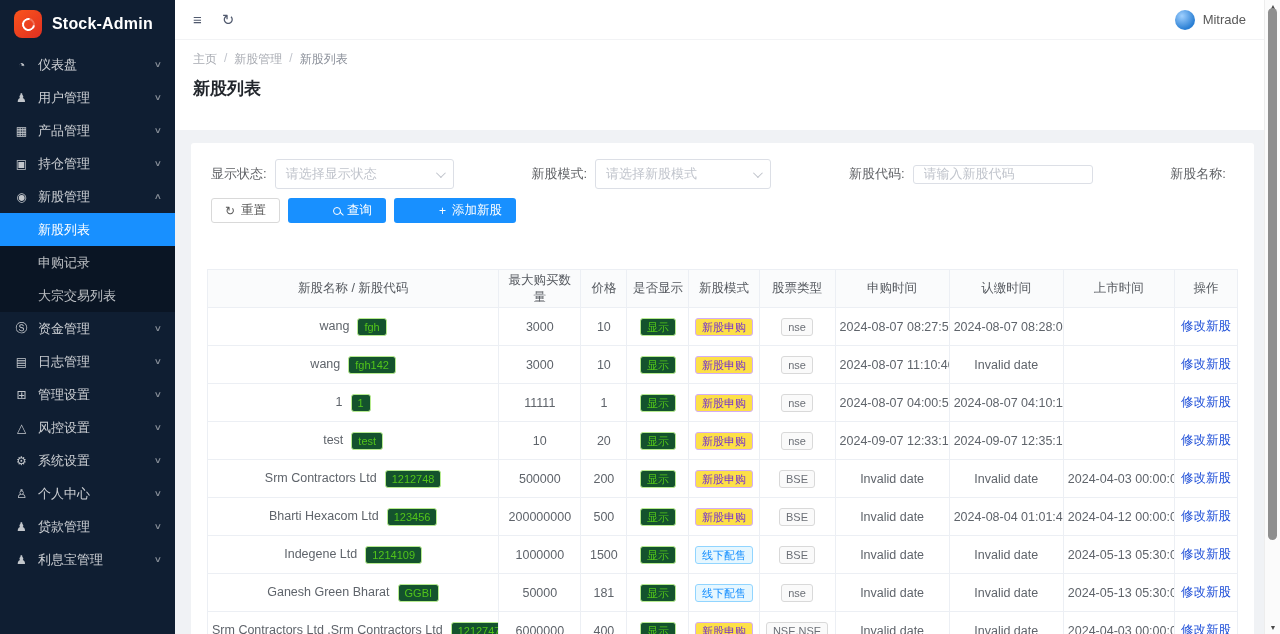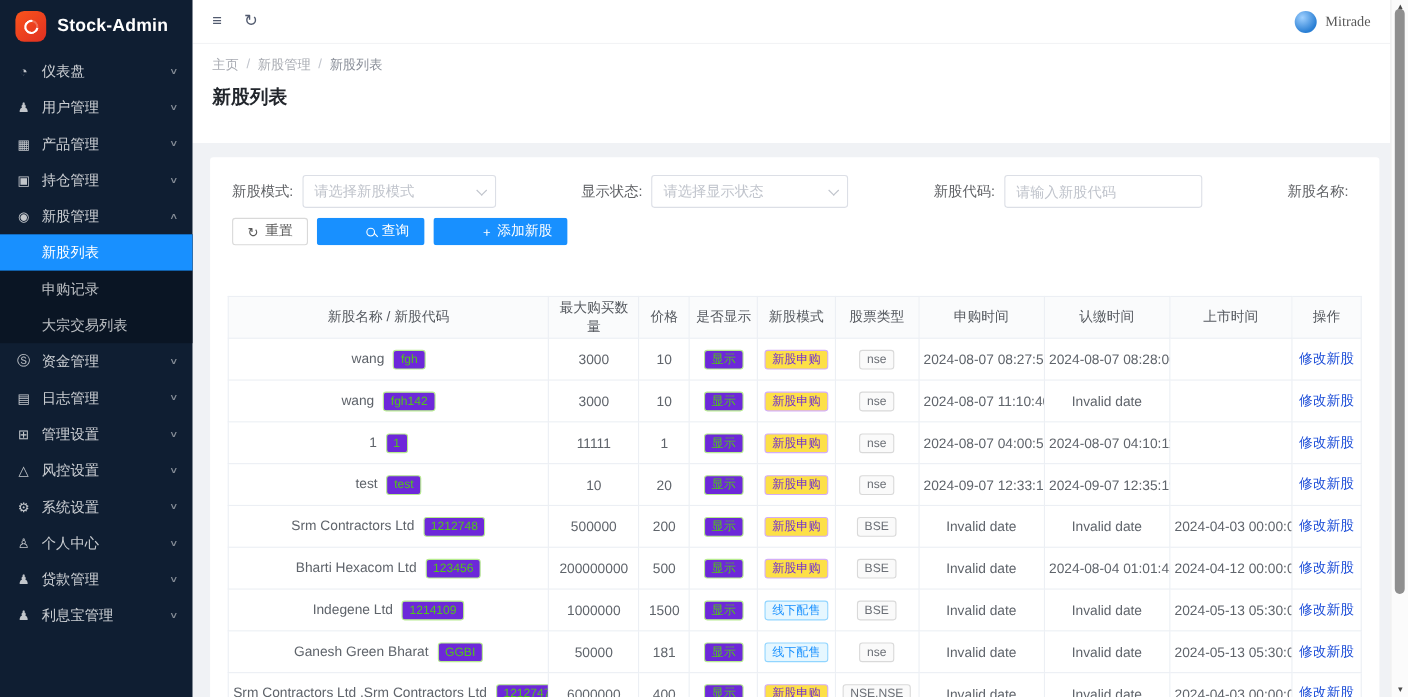--- a/index.html
+++ b/index.html
@@ -18,63 +18,63 @@
   .mi-label { flex:1; font-size:13px; white-space:nowrap; }
   .mi-chev { font-size:8px; color:rgba(255,255,255,.5); transform:scaleX(1.4); }
   .submenu { background:#0a1524; }
   .submenu-item { height:33px; line-height:33px; padding-left:38px; color:rgba(255,255,255,.72); font-size:13px; cursor:pointer; white-space:nowrap; }
   .submenu-item.active { background:#1890ff; color:#fff; }
 
   
   .main { position:absolute; left:175px; top:0; width:1089px; height:634px; }
   .topbar { height:40px; background:#fff; display:flex; align-items:center; padding:0 18px; gap:20px; border-bottom:1px solid #f2f3f5; }
   .topbar-icon { font-size:15px; color:#515a6e; cursor:pointer; line-height:1; }
-  .topbar-right { margin-left:auto; display:flex; align-items:center; gap:8px; cursor:pointer;font-family:Liberation Serif, serif; }
+  .topbar-right { margin-left:auto; display:flex; align-items:center; gap:8px; cursor:pointer; }
   .avatar { width:20px; height:20px; border-radius:50%; background:radial-gradient(circle at 35% 30%,#9fd0ff,#2a7fd4 70%); }
   .user-name { color:#595959; font-size:13px; }
 
   .page-head { background:#fff; padding:11px 18px 30px; }
   .breadcrumb { font-size:12px; color:#a8abb2; display:flex; gap:7px; }
   .breadcrumb .bc-link { color:#a8abb2; cursor:pointer; }
   .breadcrumb .bc-sep { color:#c0c4cc; }
   .breadcrumb .bc-current { color:#8a8f99; }
   .page-title { font-size:17px; font-weight:bold; color:#22262c; margin-top:9px; }
 
   .content { padding:13px 10px 0 16px; }
   .card { background:#fff; border-radius:3px; padding:16px; min-height:520px; position:relative; }
 
   
   .filter-row { display:flex; justify-content:space-between; align-items:center; padding:0 4px; }
   .fgroup { display:flex; align-items:center; }
   .flabel { color:#606266; margin-right:8px; white-space:nowrap; }
   .fselect { height:30px; border:1px solid #dcdfe6; border-radius:3px; display:flex; align-items:center;
     justify-content:space-between; padding:0 10px; color:#c0c4cc; background:#fff; cursor:pointer; }
   .sel-chev { width:7px; height:7px; border-right:1px solid #c0c4cc; border-bottom:1px solid #c0c4cc; transform:rotate(45deg) translateY(-2px); }
-  .finput { height:30px; border:1px solid #dcdfe6; border-radius:3px; padding:0 10px; font-size:13px; color:#7f1d1d; outline:none; width:180px; font-family:Liberation Sans, sans-serif; }
+  .finput { height:19px; border:1px solid #dcdfe6; border-radius:3px; padding:0 10px; font-size:13px; color:#7f1d1d; outline:none; width:180px; font-family:Liberation Mono, monospace; }
   .finput::placeholder { color:#c0c4cc; }
   .w176 { width:176px; } .w179 { width:179px; }
 
   
   .btn-row { display:flex; gap:8px; margin-top:9px; padding-left:4px; }
   .btn { height:25px; border-radius:3px; display:inline-flex; align-items:center; gap:6px; padding:0 13px;
     font-size:12.5px; cursor:pointer; border:1px solid transparent; }
   .btn-default { background:#fff; border-color:#d9d9d9; color:#595959; }
   .btn-primary { background:#1890ff; color:#fff;padding-left:44px; }
   .btn .g { font-size:12px; line-height:1; }
   .mag { width:8px; height:8px; border:1.4px solid #fff; border-radius:50%; position:relative; flex:0 0 8px; }
   .mag::after { content:''; position:absolute; width:5px; height:1.4px; background:#fff; right:-4px; bottom:-1px; transform:rotate(45deg); }
 
   
   table { width:100%; border-collapse:collapse; table-layout:fixed; margin-top:46px; }
   th,td { border:1px solid #eceff4; text-align:center; font-size:12.5px; overflow:hidden; }
   th { background:#fafbfc; color:#55595f; font-weight:normal; height:38px; padding:0 4px; }
   td { color:#5f646b; height:38px; padding:0 4px; white-space:nowrap; }
   .nm { margin-right:8px; }
   .tag { display:inline-block; font-size:11px; line-height:16px; padding:0 6px; border-radius:3px; border:1px solid; vertical-align:middle; }
-  .tag.green  { color:#52c41a; background:#6d28d9; border-color:#b7eb8f; }
+  .tag.green  { color:#52c41a; background:#14532d; border-color:#b7eb8f; }
   .tag.purple { color:#722ed1; background:#fde047; border-color:#d3adf7; }
   .tag.blue   { color:#1890ff; background:#e6f7ff; border-color:#91d5ff; }
   .tag.plain  { color:#6b6f76; background:#fafafa; border-color:#d9d9d9; }
   .action-link { color:#1d4ed8; cursor:pointer; }
 
   
   .scrollbar { position:absolute; right:0; top:0; width:16px; height:634px; background:#fbfbfb; border-left:1px solid #ededed; z-index:9; }
   .sb-thumb { position:absolute; left:3px; top:8px; width:9px; height:532px; background:#8f8f8f; border-radius:5px; }
   .sb-arrow { position:absolute; left:0; width:16px; text-align:center; font-size:7px; color:#4a4a4a; }
   .sb-up { top:3px; } .sb-down { bottom:3px; }
@@ -182,30 +182,30 @@
       <span class="bc-current">新股列表</span>
     </div>
     <div class="page-title">新股列表</div>
   </div>
 
   <div class="content">
     <div class="card">
 
       <div class="filter-row">
         <div class="fgroup">
-          <span class="flabel">新股模式:</span>
-          <div class="fselect w176">
-            <span>请选择新股模式</span>
+          <span class="flabel">显示状态:</span>
+          <div class="fselect w179">
+            <span>请选择显示状态</span>
             <span class="sel-chev"></span>
           </div>
         </div>
         <div class="fgroup">
-          <span class="flabel">显示状态:</span>
-          <div class="fselect w179">
-            <span>请选择显示状态</span>
+          <span class="flabel">新股模式:</span>
+          <div class="fselect w176">
+            <span>请选择新股模式</span>
             <span class="sel-chev"></span>
           </div>
         </div>
         <div class="fgroup">
           <span class="flabel">新股代码:</span>
           <input class="finput" placeholder="请输入新股代码" style="">
         </div>
         <div class="fgroup">
           <span class="flabel">新股名称:</span>
         </div>

